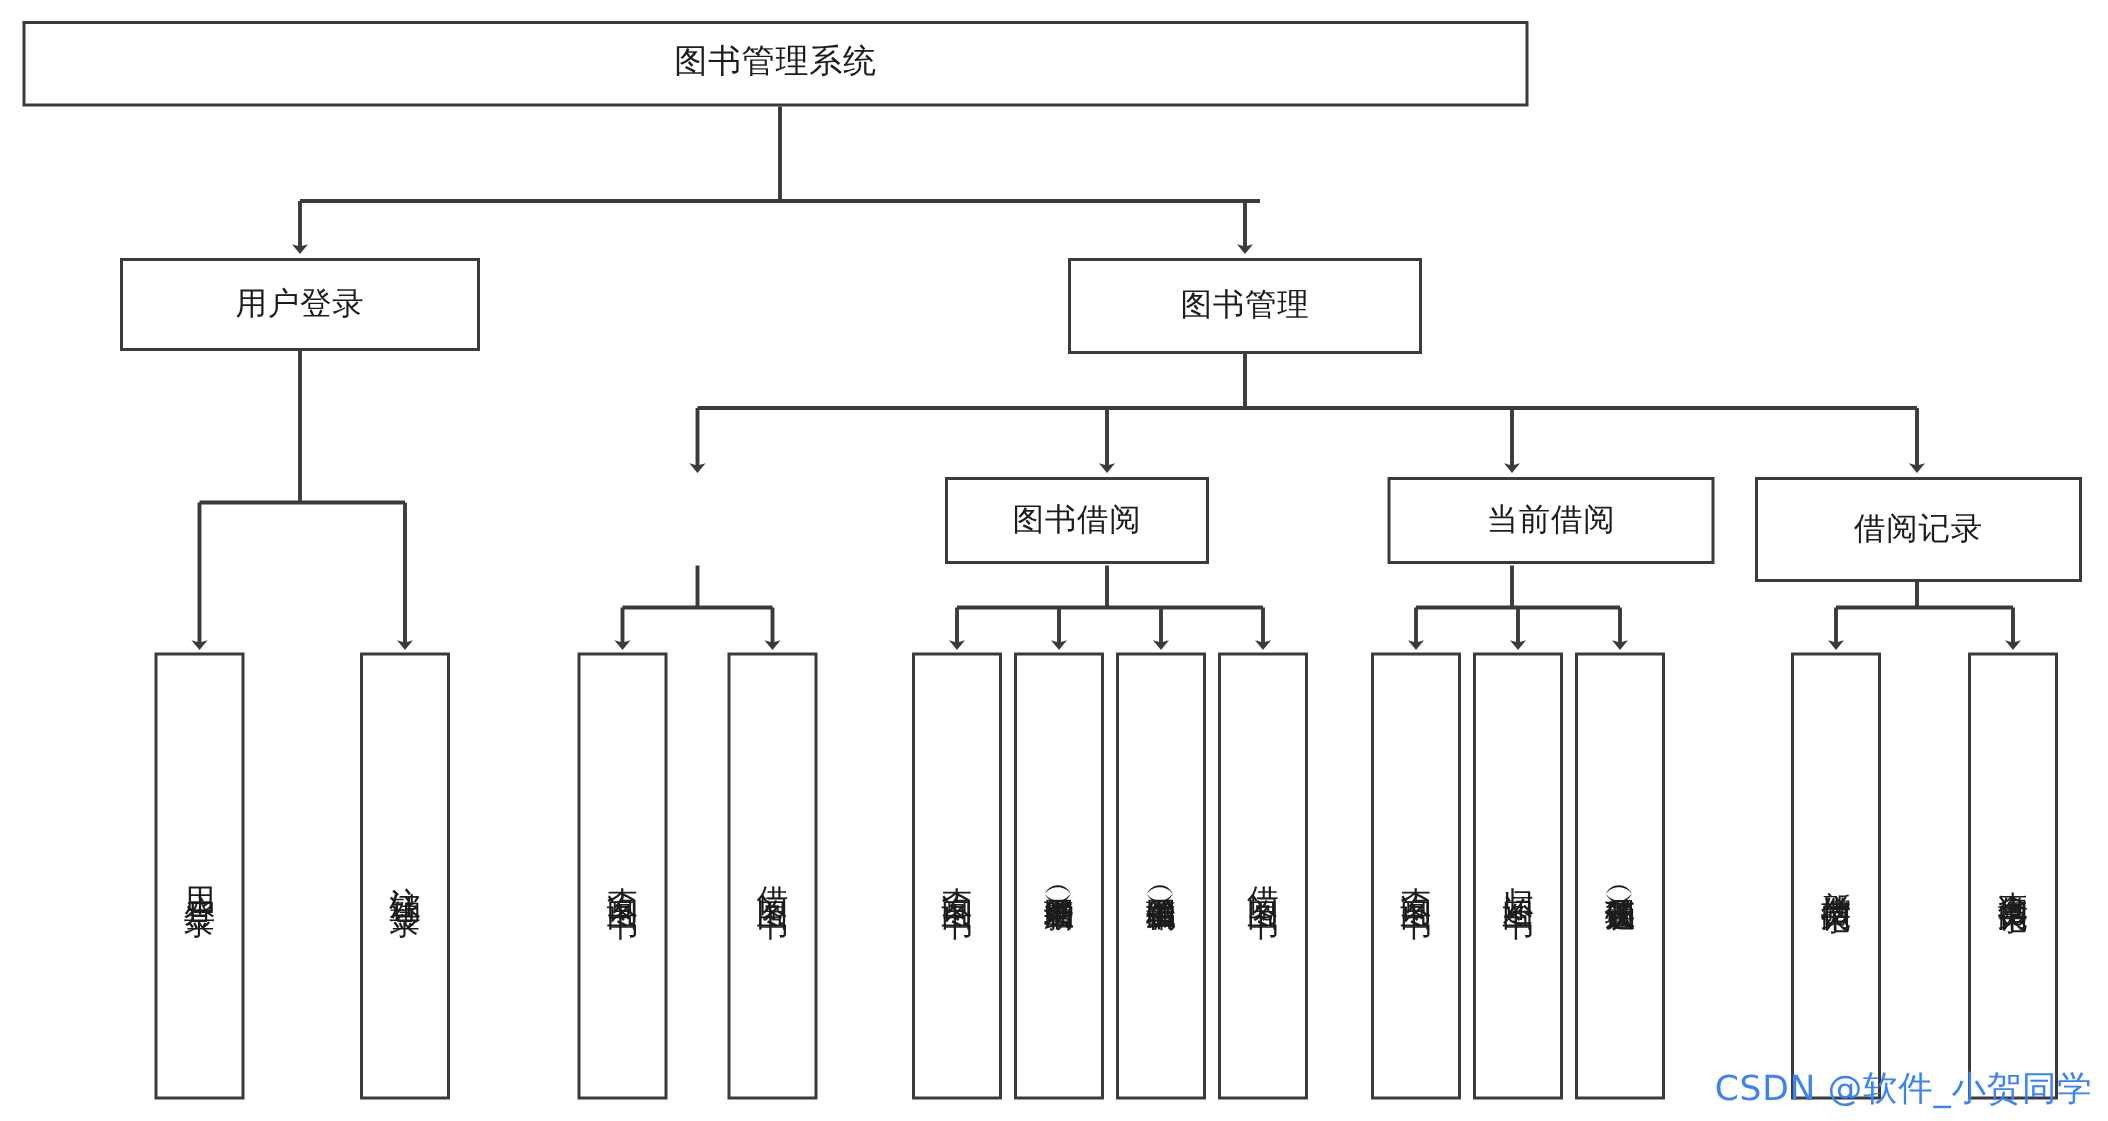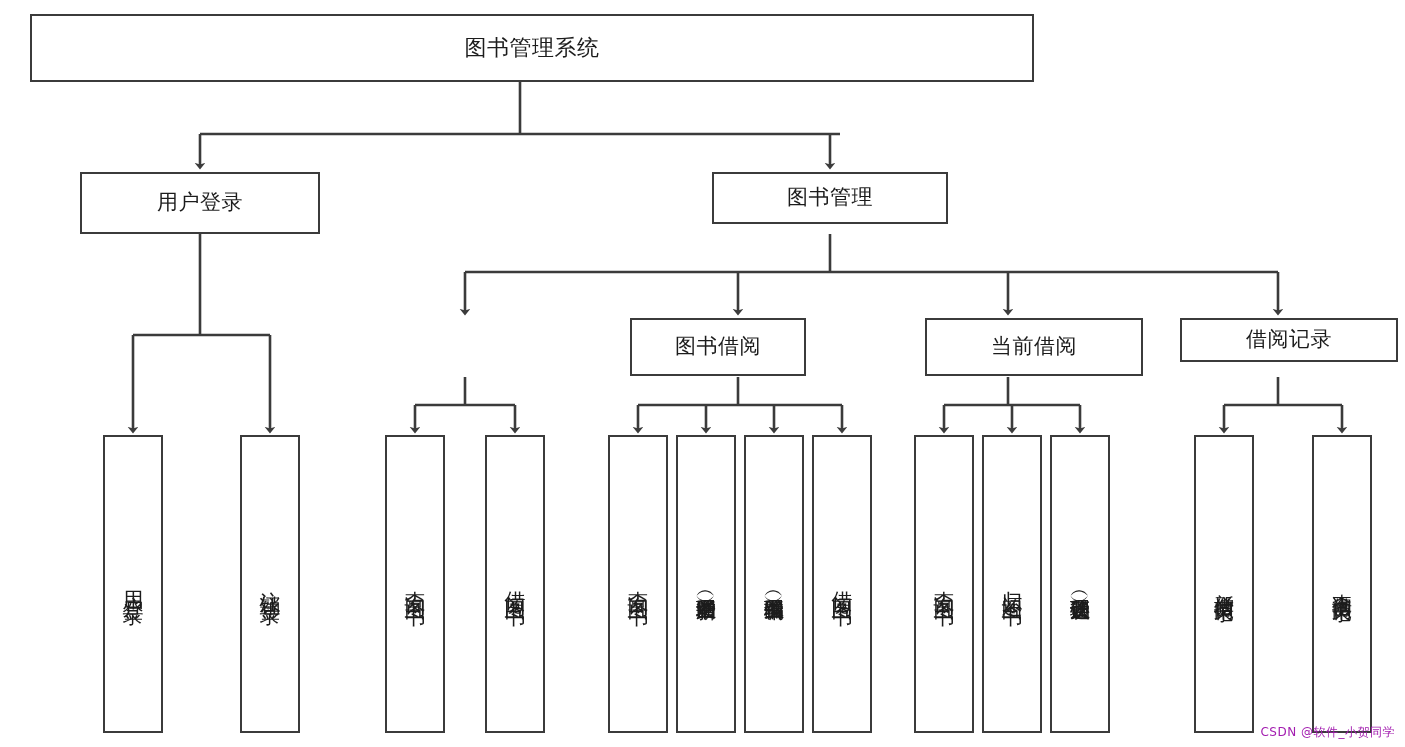--- a/index.html
+++ b/index.html
@@ -69,22 +69,22 @@
     font-size: 20px;
   }
   .node.vert.tightest .node-label {
     letter-spacing: 0px;
     font-size: 20px;
   }
   #watermark {
     position: absolute;
     right: 10px;
     bottom: 6px;
-    font-size: 12px;
-    color: #a21caf;
+    font-size: 23px;
+    color: #3b82f6;
     letter-spacing: 0.5px;
     white-space: nowrap;
     user-select: none;
   }
 </style>
 </head>
 <body>
 
 <div id="diagram-canvas">
 
@@ -143,42 +143,42 @@
     </g>
 
     <g stroke="#3b3b3b" stroke-width="2.6" fill="none">
       <path d="M1278,377 L1278,405"></path>
       <path d="M1224,405 L1342,405"></path>
       <path d="M1224,405 L1224,430" marker-end="url(#arrowhead)"></path>
       <path d="M1342,405 L1342,430" marker-end="url(#arrowhead)"></path>
     </g>
   </svg>
 
-  <div class="node horiz root" style="left:30px; top:14px; width:1004px; height:68px;align-items:center;">
+  <div class="node horiz root" style="left:15px; top:14px; width:1004px; height:57px;align-items:center;">
     <span class="node-label">图书管理系统</span>
   </div>
 
   <div class="node horiz" style="left:80px; top:172px; width:240px; height:62px;">
     <span class="node-label">用户登录</span>
   </div>
 
-  <div class="node horiz" style="left:712px; top:172px; width:236px; height:52px;">
+  <div class="node horiz" style="left:712px; top:172px; width:236px; height:64px;">
     <span class="node-label">图书管理</span>
   </div>
 
 
   <div class="node horiz" style="left:630px; top:318px; width:176px; height:58px;">
     <span class="node-label">图书借阅</span>
   </div>
 
   <div class="node horiz" style="left:925px; top:318px; width:218px; height:58px;">
     <span class="node-label">当前借阅</span>
   </div>
 
-  <div class="node horiz" style="left:1170px; top:318px; width:218px; height:44px;margin-left:10px;">
+  <div class="node horiz" style="left:1170px; top:318px; width:218px; height:70px;">
     <span class="node-label">借阅记录</span>
   </div>
 
   <div class="node vert" style="left:103px; top:435px; width:60px; height:298px;">
     <span class="node-label">用户登录</span>
   </div>
   <div class="node vert" style="left:240px; top:435px; width:60px; height:298px;">
     <span class="node-label">注销登录</span>
   </div>
 

